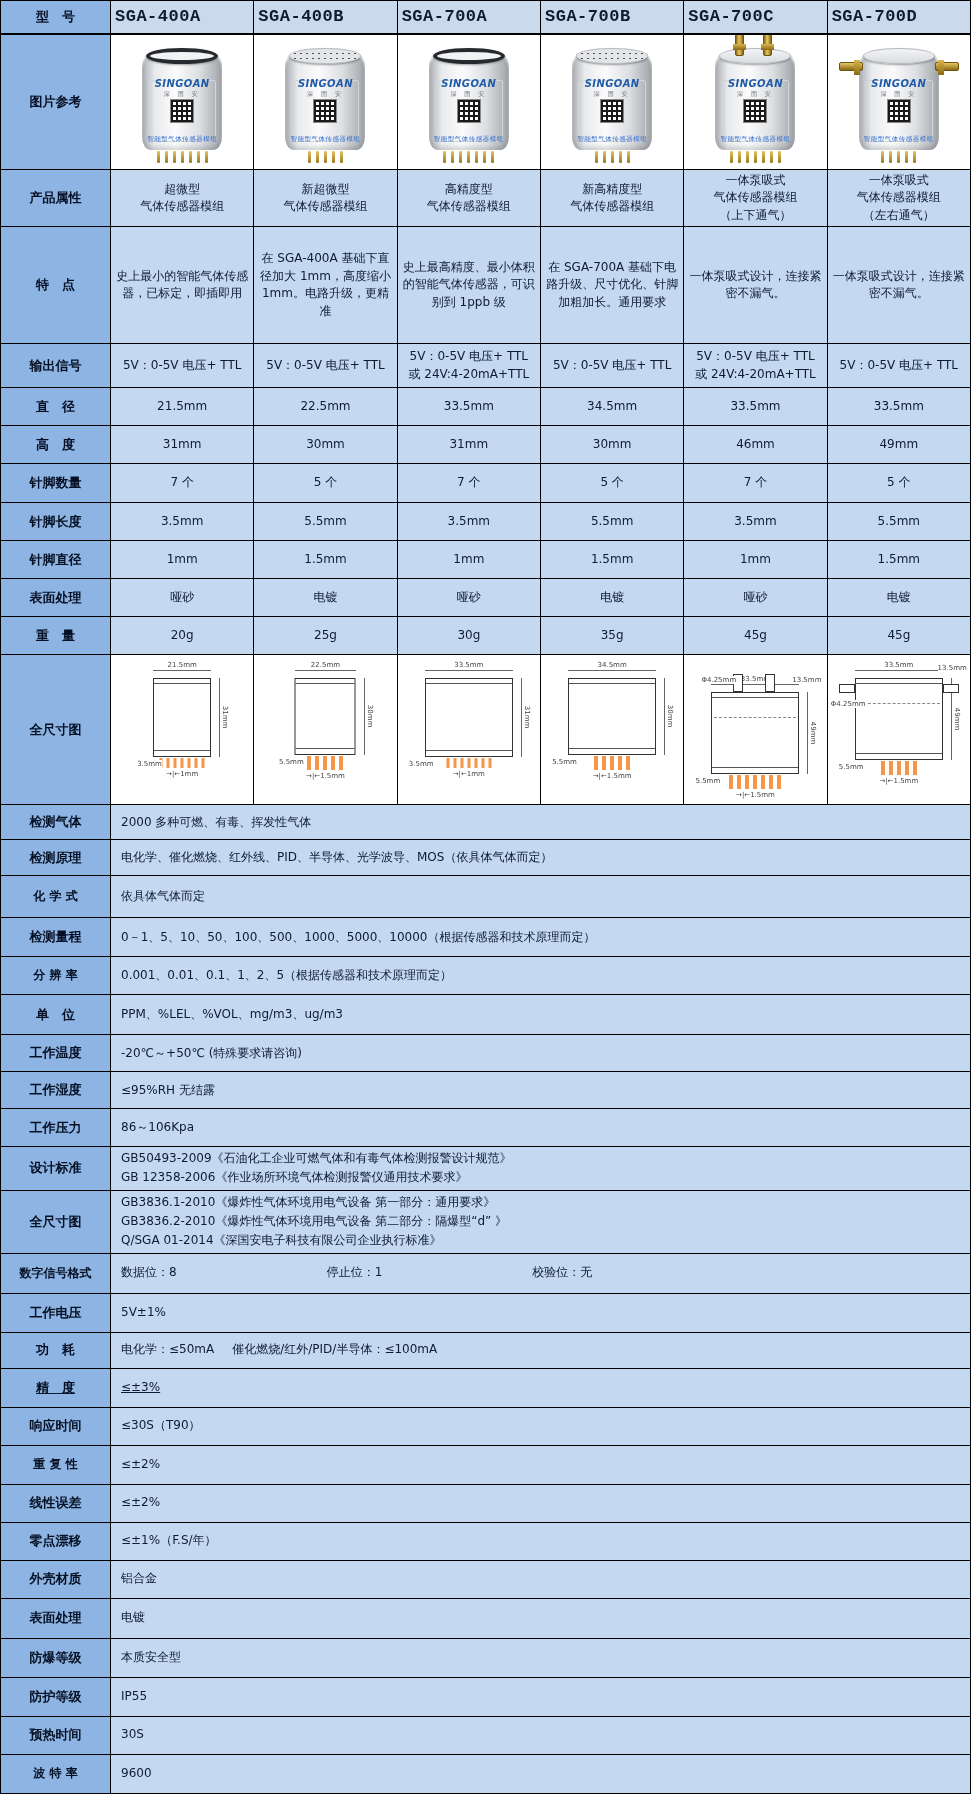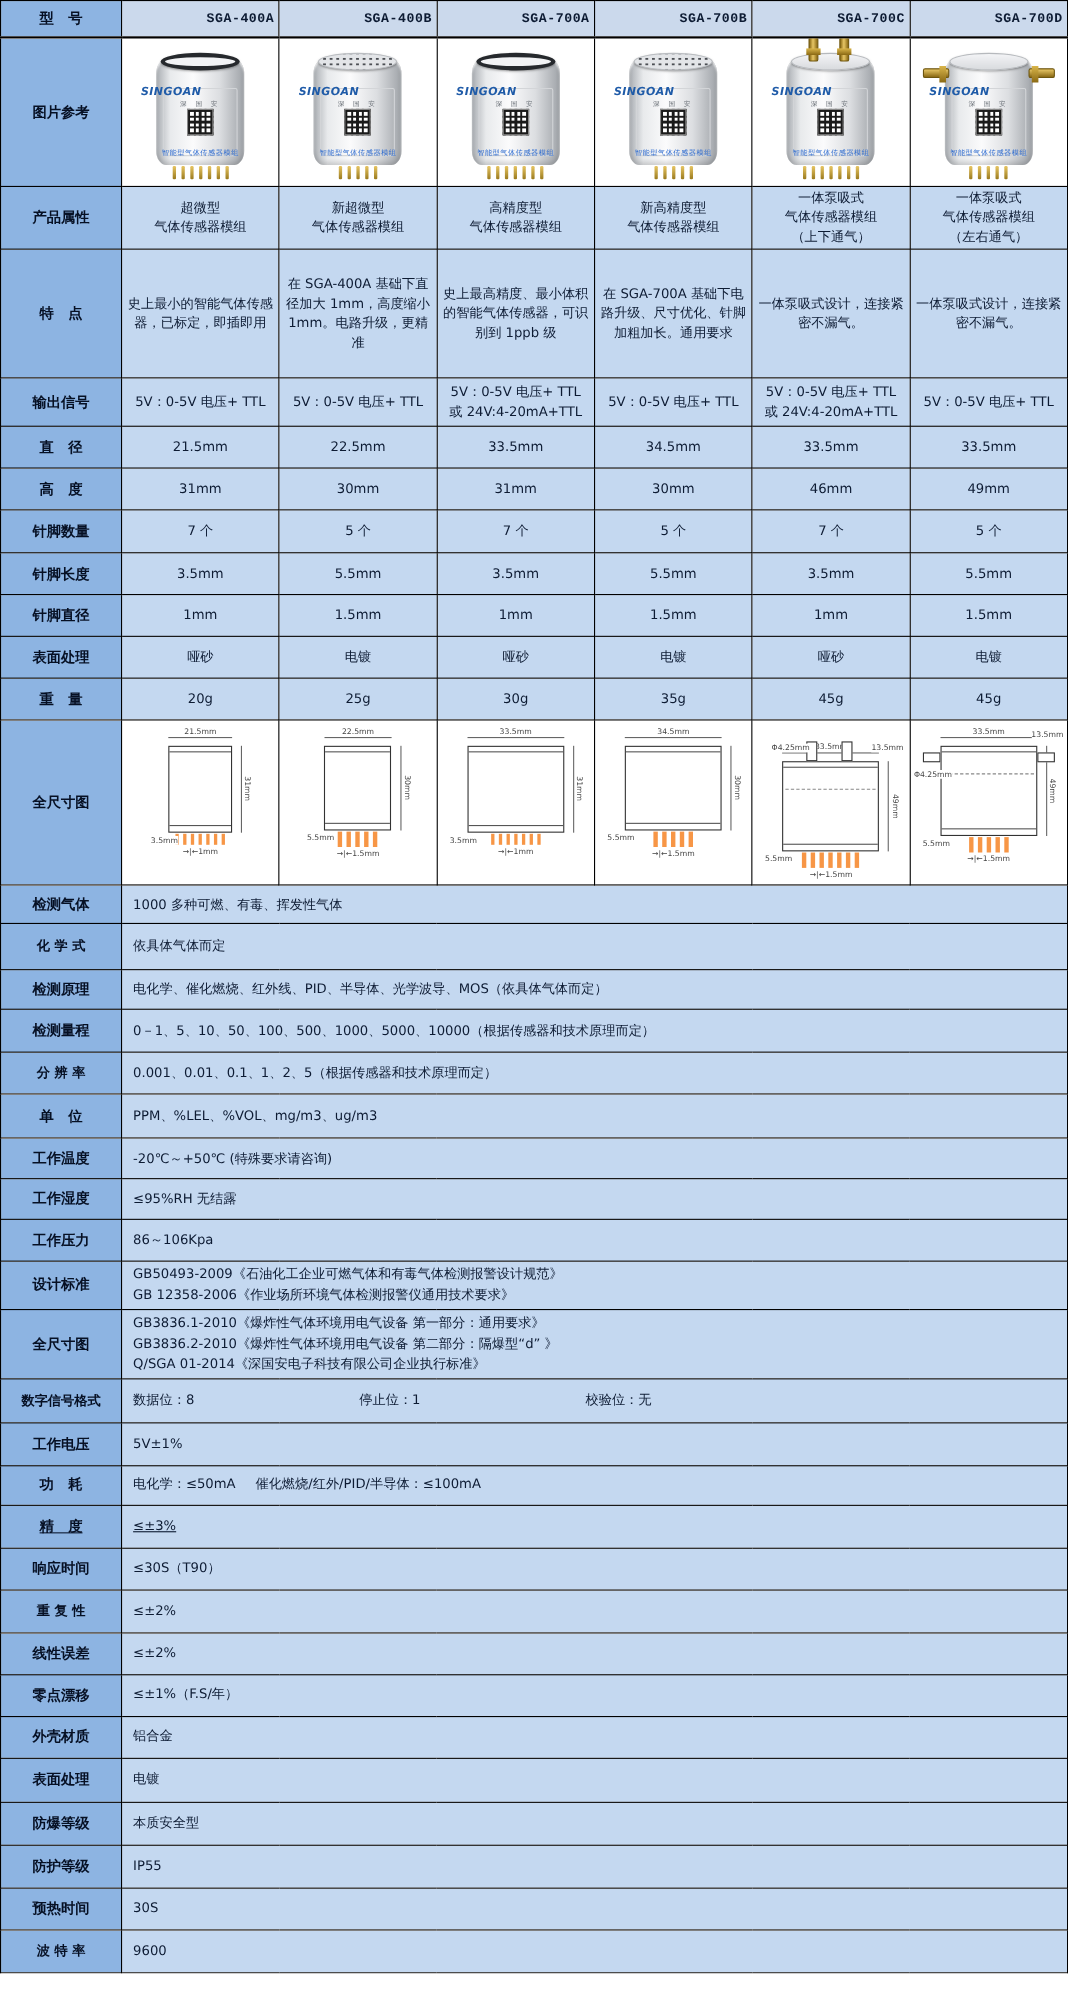--- a/index.html
+++ b/index.html
@@ -12,42 +12,42 @@
     --logo-blue:#1F5BA8;
     --caption-blue:#2D6BD0;
     --text:#0d1b33;
   }
   *{box-sizing:border-box;}
   html,body{margin:0;padding:0;}
   body{width:971px;background:#fff;font-family:"DejaVu Sans",sans-serif;color:var(--text);}
   table{border-collapse:collapse;table-layout:fixed;width:971px;border:1px solid var(--border);}
   td,th{border:1px solid var(--border);padding:2px 4px;overflow:hidden;vertical-align:middle;}
   th.lbl{background:var(--label-bg);font-weight:bold;font-size:13px;text-align:center;color:#061024;}
-  td.mdl{background:var(--header-bg);font-weight:bold;text-align:right;
-         font-family:"Liberation Mono","DejaVu Sans Mono",monospace;font-size:12px;letter-spacing:.5px;}
+  td.mdl{background:var(--header-bg);font-weight:bold;text-align:left;
+         font-family:"Liberation Mono","DejaVu Sans Mono",monospace;font-size:17px;letter-spacing:.5px;}
   tr.hdr th, tr.hdr td{border-bottom:2px solid var(--border);}
   td.val{background:var(--cell-bg);font-size:12px;text-align:center;white-space:pre-line;line-height:1.45;}
   td.fullval{background:var(--cell-bg);font-size:12px;text-align:left;padding-left:10px;white-space:pre-line;line-height:1.6;}
   td.imgcell,td.diagcell{background:#fff;padding:2px;}
   .seg{display:inline-block;}
 
   
   .prod{position:relative;width:108px;height:128px;margin:0 auto;}
   .cyl{position:absolute;left:14px;right:14px;top:16px;bottom:16px;border-radius:9px/13px;
        background:linear-gradient(90deg,#a9adb2,#e8eaec 16%,#fbfbfc 42%,#dcdee1 72%,#9fa3a8);
        box-shadow:inset 0 2px 2px rgba(255,255,255,.8), inset 0 -3px 4px rgba(0,0,0,.15);}
   .cap{position:absolute;left:18px;right:18px;top:10px;height:16px;border-radius:50%;background:#eceef0;
        box-shadow:0 1px 2px rgba(0,0,0,.35);}
   .cap.ring{border:4px solid #26292d;background:#f2f3f5;}
   .cap.holes{background-color:#e3e5e8;
        background-image:radial-gradient(#4c4f54 1px, transparent 1.3px);
        background-size:6px 5px;background-position:2px 2px;border:1px solid #babdc1;}
   .cap.plain{border:1px solid #b6b9bd;background:linear-gradient(#f3f4f6,#d9dbde);}
   .plate{position:absolute;left:20px;right:20px;top:42px;bottom:24px;border:1px solid #d3d5d8;border-radius:2px;}
-  .logo{position:absolute;top:40px;left:0;right:0;font-weight:bold;font-style:italic;
+  .logo{position:absolute;top:40px;left:0;right:0;text-align:center;font-weight:bold;font-style:italic;
         color:var(--logo-blue);font-size:10px;letter-spacing:.4px;}
   .logo-cn{position:absolute;top:52px;left:0;right:0;text-align:center;color:#6a7077;font-size:6px;letter-spacing:3px;}
   .qr{position:absolute;top:61px;left:50%;transform:translateX(-50%);width:24px;height:24px;background:#fff;
       border:1px solid #888;
       background-image:repeating-linear-gradient(0deg,#1a1a1a 0 2px,transparent 2px 5px),
                        repeating-linear-gradient(90deg,#1a1a1a 0 2px,transparent 2px 5px);}
   .cap-text{position:absolute;bottom:22px;left:0;right:0;text-align:center;color:var(--caption-blue);
             font-size:6.5px;letter-spacing:.5px;}
   .pins{position:absolute;bottom:3px;left:0;right:0;display:flex;justify-content:center;gap:5px;}
   .pin{width:3px;height:12px;border-radius:1px;background:linear-gradient(#e7c563,#9a7a1e);}
@@ -478,29 +478,29 @@
               <div class="d-lab" style="left: 50%; transform: translateX(-50%); top: 119px;">→|←1.5mm</div>
               <div class="d-tube" style="width: 16px; height: 9px; top: 26px; left: 8px;"></div>
               <div class="d-tube" style="width: 16px; height: 9px; top: 26px; left: 112px;"></div>
               <div class="d-lab" style="left: 0px; top: 42px;">Φ4.25mm</div>
               <div class="d-lab" style="right: 0px; top: 6px;">13.5mm</div>
             </div>
           </td>
         </tr>
         <tr style="height: 35px; margin-left: 10px;">
           <th class="lbl">检测气体</th>
-          <td class="fullval" colspan="6">1000 多种可燃、有毒、挥发性气体</td>
+          <td class="fullval" colspan="6">2000 多种可燃、有毒、挥发性气体</td>
+        </tr>
+        <tr style="height: 36px;">
+          <th class="lbl">检测原理</th>
+          <td class="fullval" colspan="6">电化学、催化燃烧、红外线、PID、半导体、光学波导、MOS（依具体气体而定）</td>
         </tr>
         <tr style="height: 42px;">
           <th class="lbl" style="font-size: 12px;">化 学 式</th>
           <td class="fullval" colspan="6">依具体气体而定</td>
-        </tr>
-        <tr style="height: 36px;">
-          <th class="lbl">检测原理</th>
-          <td class="fullval" colspan="6">电化学、催化燃烧、红外线、PID、半导体、光学波导、MOS（依具体气体而定）</td>
         </tr>
         <tr style="height: 39px;">
           <th class="lbl">检测量程</th>
           <td class="fullval" colspan="6">0－1、5、10、50、100、500、1000、5000、10000（根据传感器和技术原理而定）</td>
         </tr>
         <tr style="height: 38px;">
           <th class="lbl" style="font-size: 12px;">分 辨 率</th>
           <td class="fullval" colspan="6">0.001、0.01、0.1、1、2、5（根据传感器和技术原理而定）</td>
         </tr>
         <tr style="height: 40px;">

